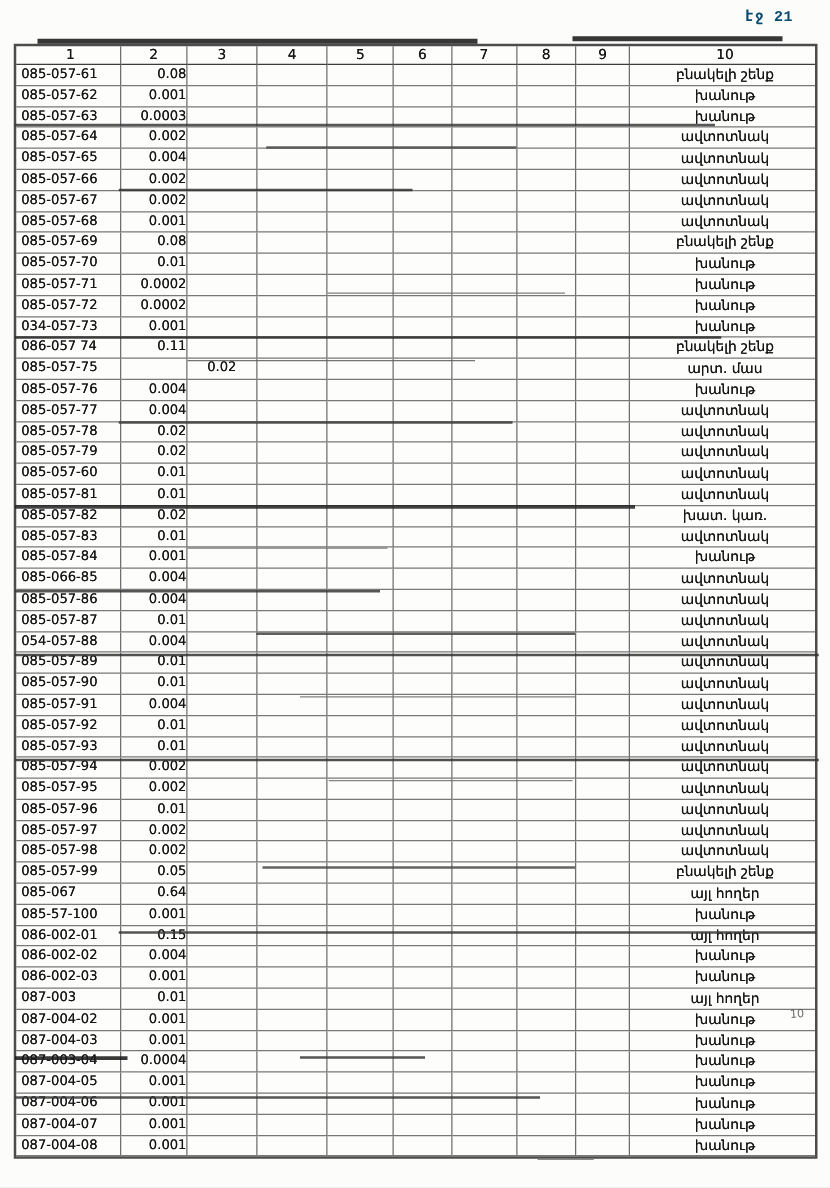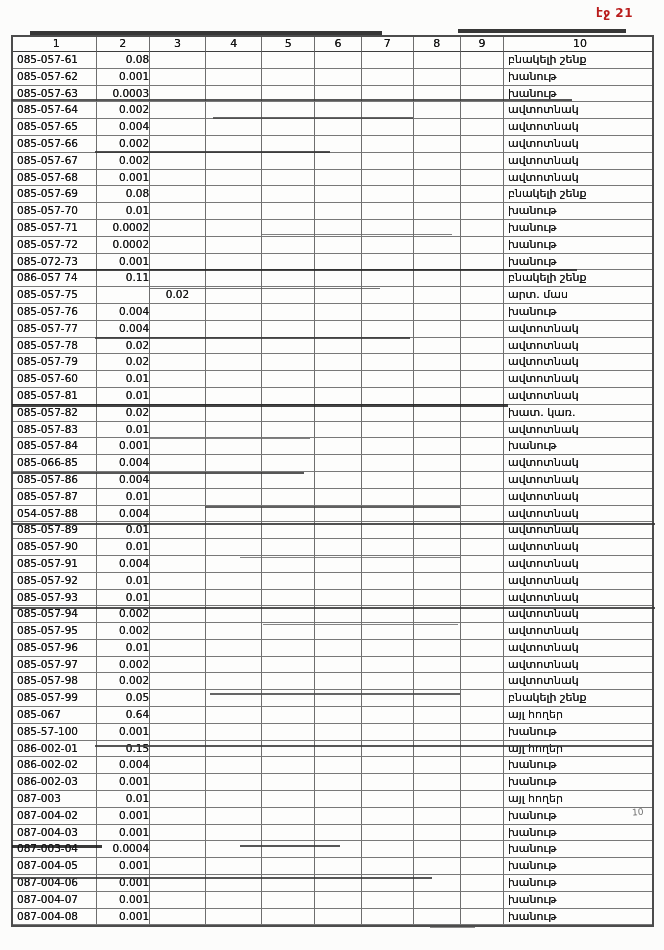--- a/index.html
+++ b/index.html
@@ -7,22 +7,23 @@
     position:relative;
     width:664px;height:950px;
     background:#fcfcfb;
     font-family:"DejaVu Sans","Liberation Sans",sans-serif;
     color:#161616;
     overflow:hidden;
   }
   
   #page-num{
     position:absolute;top:6px;left:596px;
-    font-size:12px;font-weight:bold;color:#b91c1c;
+    font-size:12px;font-weight:bold;color:#0c4a6e;
     letter-spacing:.5px;
+    font-family:Liberation Mono, monospace;
   }
   
   #margin-note{
     position:absolute;top:807px;left:632px;
     font-size:9px;color:#4a4a4a;transform:rotate(-4deg);
     opacity:.8;
   }
   
   #grid{
     position:absolute;left:11px;top:35px;width:643px;
@@ -33,21 +34,21 @@
   .row{display:flex;height:16.81px;}
   .row.header{height:15px;}
   .cell{
     box-sizing:border-box;
     border-right:1px solid #6e6e6e;
     border-bottom:1px solid #787878;
     overflow:hidden;white-space:nowrap;
     font-size:10.5px;line-height:15.5px;
     text-shadow:0 0 .4px #222;
   }
-  .cell:last-child{border-right:none;}
+  .cell:last-child{border-right:none;text-align:center;}
   .row.header .cell{
     border-bottom:1.5px solid #3d3d3d;
     text-align:center;font-size:11px;line-height:14px;
     font-weight:normal;
   }
   
   .cell:nth-child(1){width:84px;padding-left:4px;}
   .cell:nth-child(2){width:54px;text-align:right;}
   .cell:nth-child(3){width:56px;text-align:center;}
   .cell:nth-child(4){width:57px;}
@@ -216,21 +217,21 @@
         <div class="cell"></div>
         <div class="cell"></div>
         <div class="cell"></div>
         <div class="cell"></div>
         <div class="cell"></div>
         <div class="cell"></div>
         <div class="cell"></div>
         <div class="cell">խանութ</div>
       </div>
       <div class="row">
-        <div class="cell">085-072-73</div>
+        <div class="cell">034-057-73</div>
         <div class="cell">0.001</div>
         <div class="cell"></div>
         <div class="cell"></div>
         <div class="cell"></div>
         <div class="cell"></div>
         <div class="cell"></div>
         <div class="cell"></div>
         <div class="cell"></div>
         <div class="cell">խանութ</div>
       </div>

